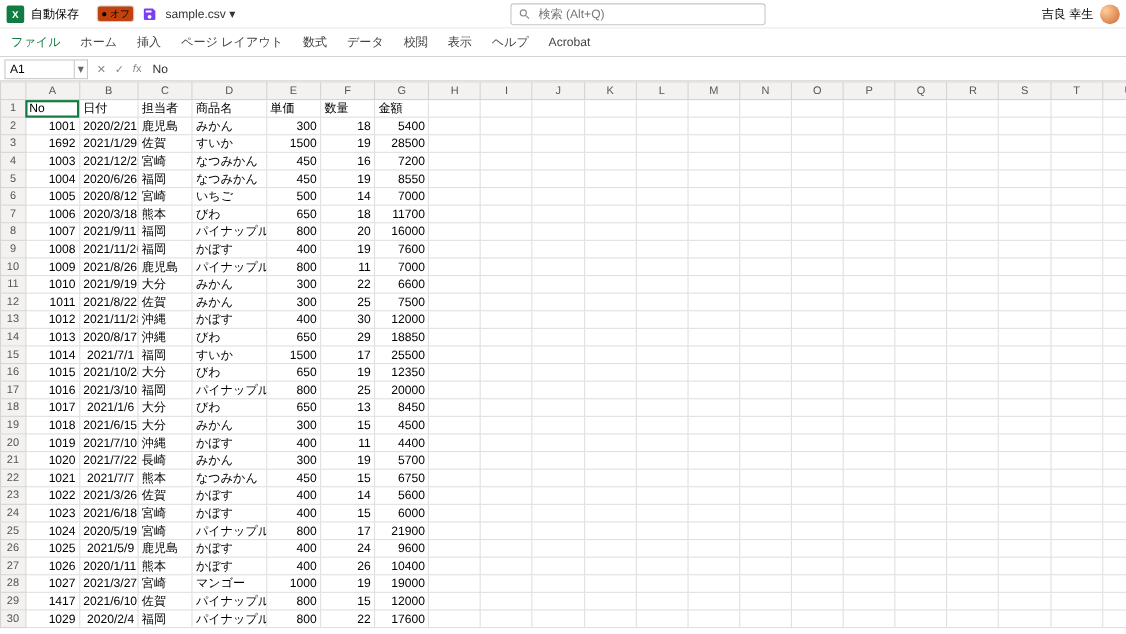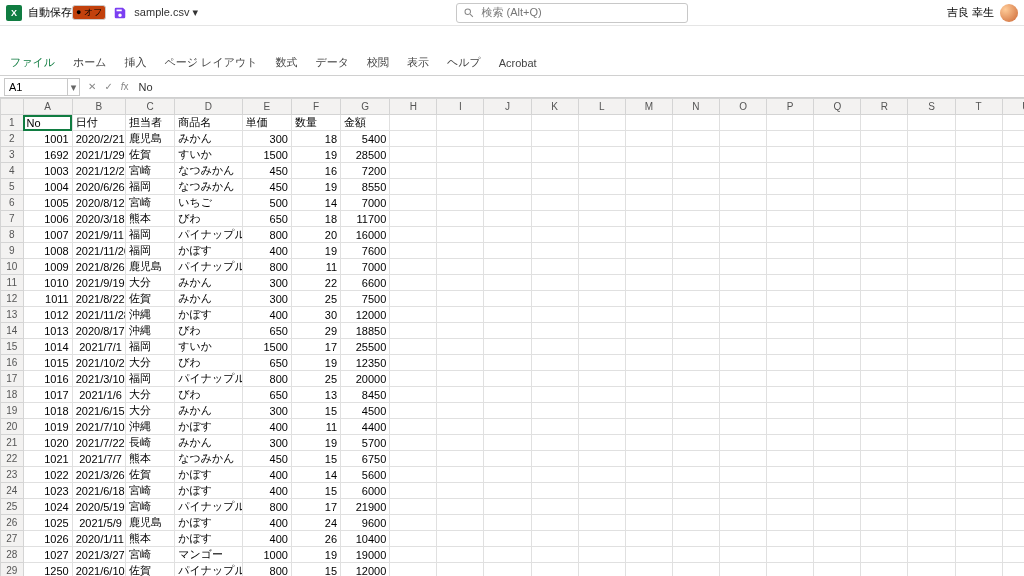--- a/index.html
+++ b/index.html
@@ -1,27 +1,27 @@
 <!DOCTYPE html>
 <html><head>
 <meta charset="utf-8">
 <style>
   * { box-sizing: border-box; margin: 0; padding: 0; }
   html, body { width: 1024px; height: 576px; overflow: hidden; font-family: "Meiryo UI", "Yu Gothic UI", sans-serif; font-size: 11px; background: #fff; }
   .titlebar { height: 26px; background: #fff; display: flex; align-items: center; padding: 0 6px; border-bottom: 1px solid #e5e5e5; gap: 6px; }
   .excel-logo { width: 16px; height: 16px; background: #107c41; border-radius: 2px; color: #fff; display: flex; align-items: center; justify-content: center; font-weight: bold; font-size: 9px; }
-  .autosave { display: flex; align-items: center; gap: 0; font-size: 11px; text-align: center; }
+  .autosave { display: flex; align-items: center; gap: 16px; font-size: 11px; text-align: center; }
   .toggle-label { font-size: 9px; background:#c2410c; border:1px solid #ccc; border-radius:3px; padding:0 3px;}
   .save-icon { width: 16px; height:16px; display:flex; align-items:center; justify-content:center;}
   .filename { margin-left: 0; font-size:11px; color:#333; }
   .spacer { flex:1; }
   .searchbar { width: 232px; height: 20px; border:1px solid #c8c8c8; border-radius: 3px; display:flex; align-items:center; padding:0 6px; color:#777; gap:6px;}
   .user { margin-left:auto; display:flex; align-items:center; gap:6px; font-size:11px;text-align:center;}
   .avatar { width:18px; height:18px; border-radius:50%; background: radial-gradient(circle at 30% 30%, #fc9, #c63); }
-  .ribbon { height: 26px; background:#fff; display:flex; align-items:center; padding:0 8px; gap:14px; border-bottom:1px solid #d0d0d0; font-size:11px; color:#444;margin-top:24px;}
+  .ribbon { height: 26px; background:#fff; display:flex; align-items:center; padding:0 8px; gap:14px; border-bottom:1px solid #d0d0d0; font-size:11px; color:#444;}
   .ribbon .tab { padding:4px 2px; cursor:pointer;}
   .ribbon .tab.file { color:#107c41; }
   .formulabar { height: 22px; background:#fff; display:flex; align-items:center; border-bottom:1px solid #d0d0d0; }
   .namebox { width:64px; height:18px; border:1px solid #c8c8c8; margin-left:4px; padding:0 4px; display:flex; align-items:center; font-size:11px;}
   .namebox-dd { width:12px; text-align:center; color:#666; border:1px solid #c8c8c8; border-left:none; height:18px; line-height:16px;}
   .fx-btns { display:flex; align-items:center; margin-left:6px; gap:4px; color:#888; font-size:10px;}
   .fx-btns span { padding:0 2px;}
   .fx-input { flex:1; padding:0 8px; font-size:11px; color:#333;}
   .grid-wrap { height: calc(576px - 26px - 26px - 22px); overflow:hidden; position:relative;}
   table.grid { border-collapse:collapse; table-layout:fixed; width: 1050px; }
@@ -815,21 +815,21 @@
           <td class="txt"></td>
           <td class="txt"></td>
           <td class="txt"></td>
           <td class="txt"></td>
           <td class="txt"></td>
           <td class="txt"></td>
           <td class="txt"></td>
         </tr>
         <tr>
           <td class="rowhdr">29</td>
-          <td class="num">1250</td>
+          <td class="num">1417</td>
           <td class="num">2021/6/10</td>
           <td class="txt">佐賀</td>
           <td class="txt">パイナップル</td>
           <td class="num">800</td>
           <td class="num">15</td>
           <td class="num">12000</td>
           <td class="txt"></td>
           <td class="txt"></td>
           <td class="txt"></td>
           <td class="txt"></td>

